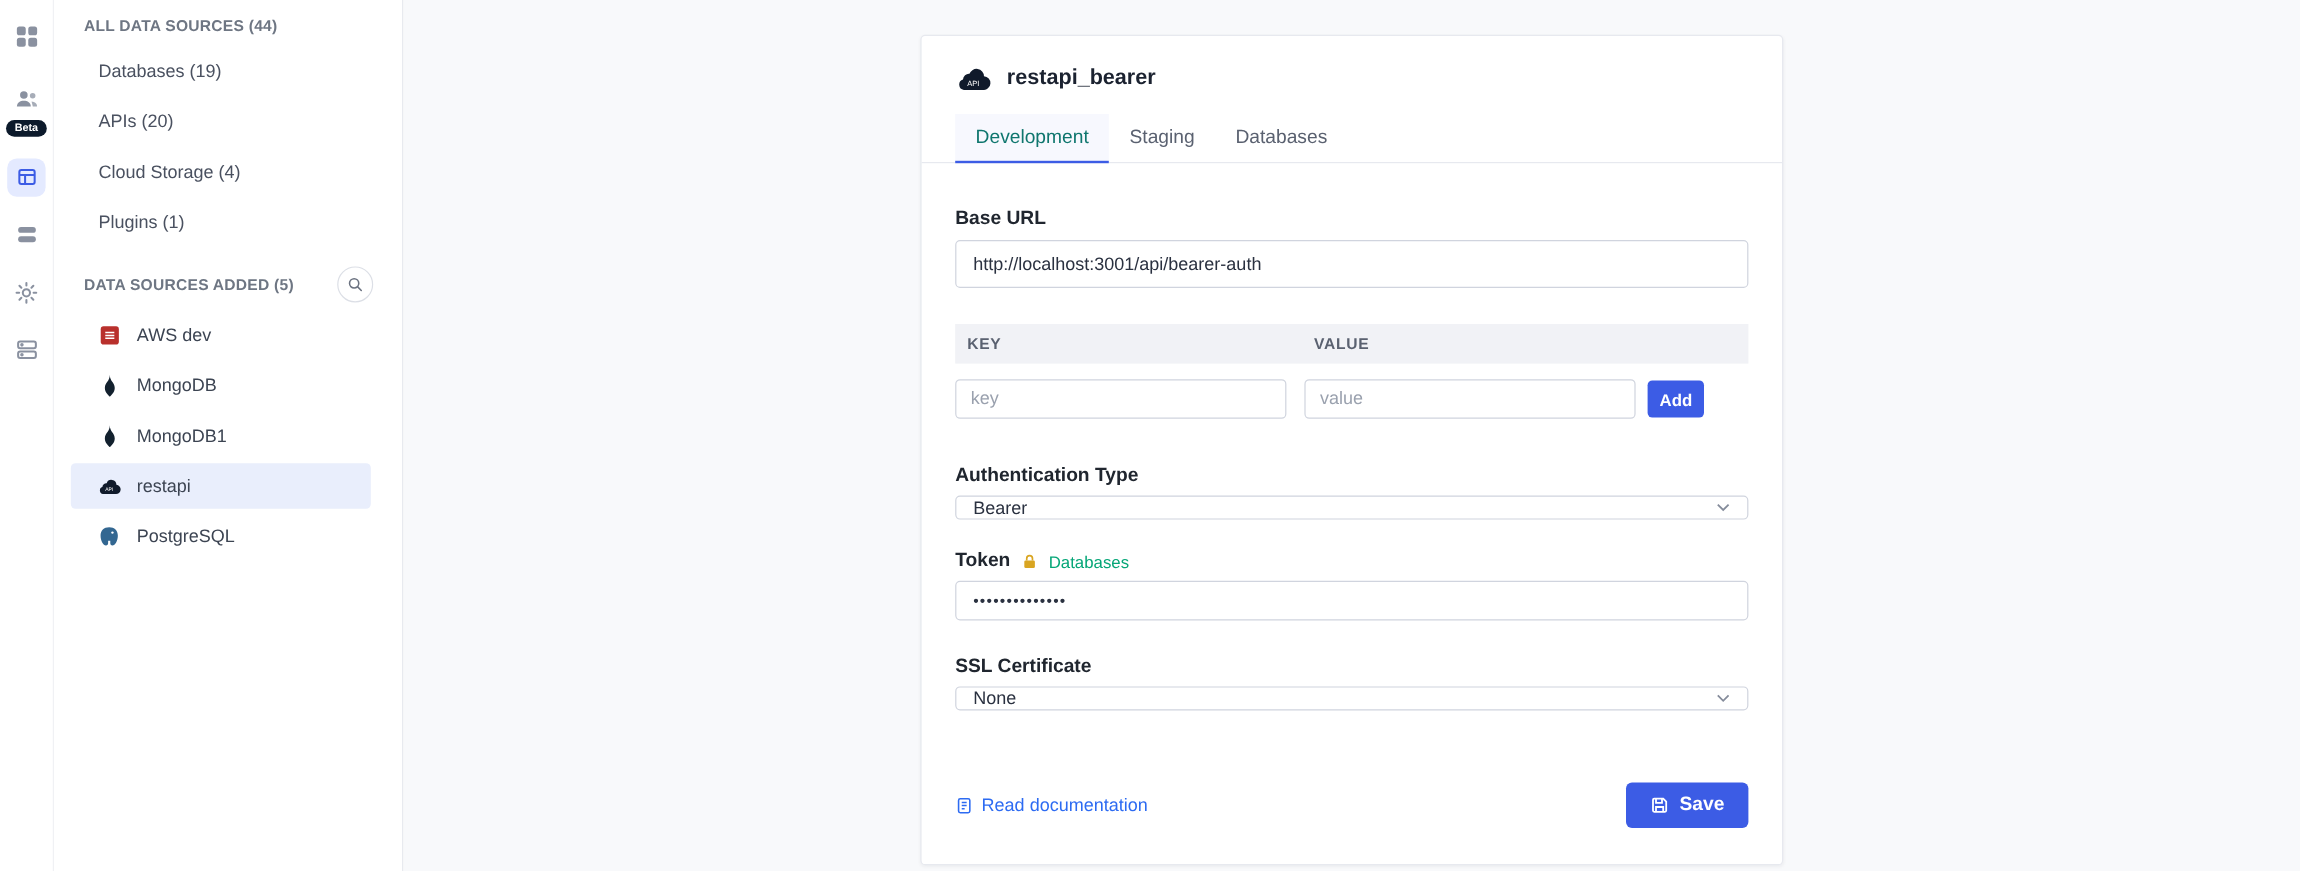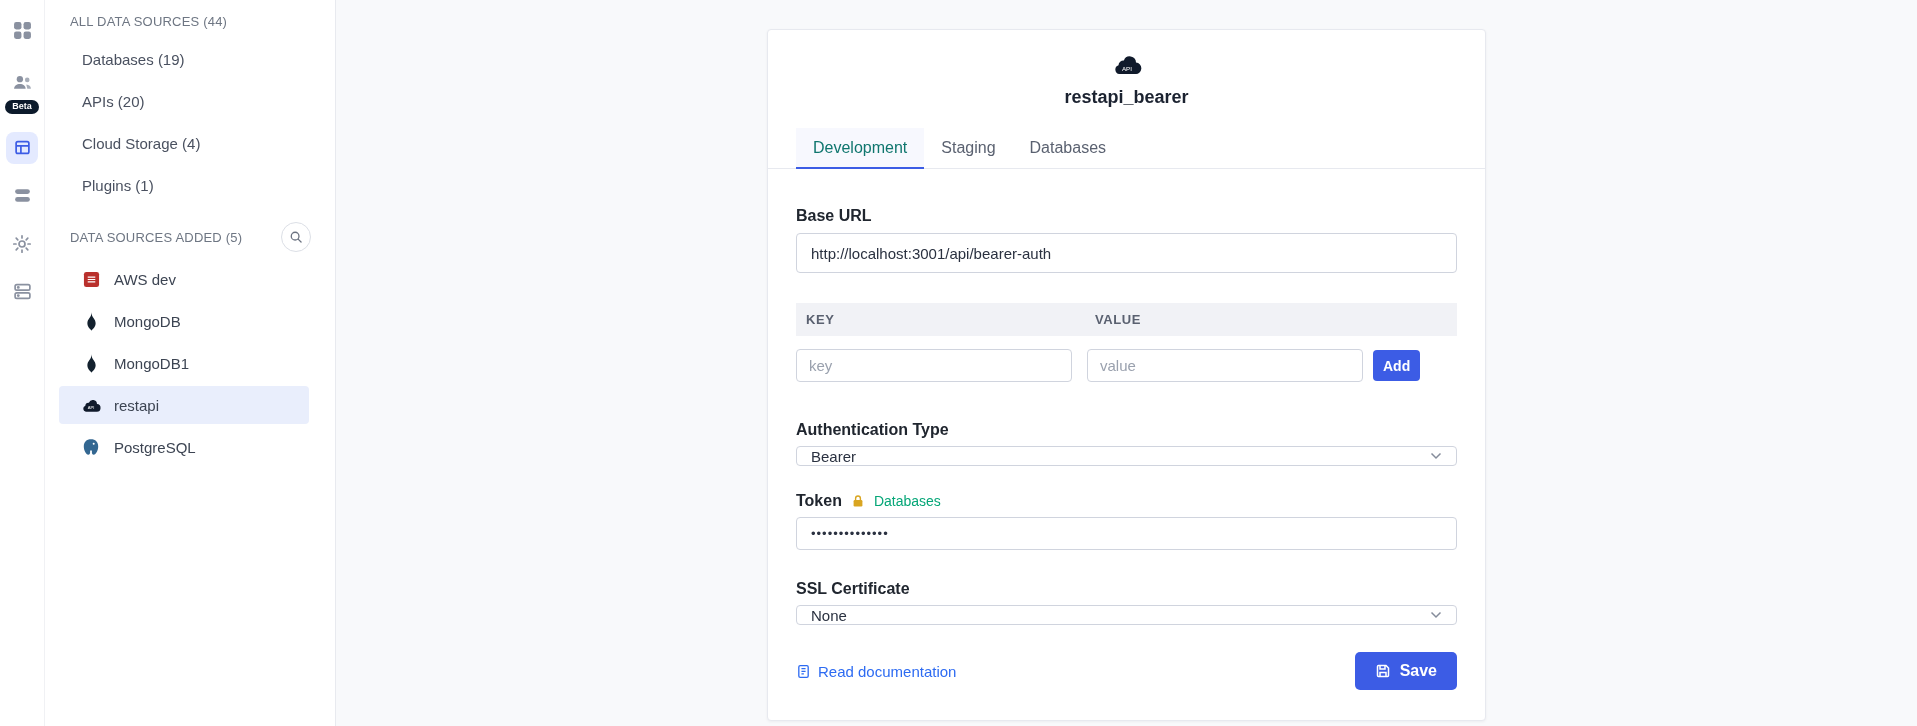--- a/index.html
+++ b/index.html
@@ -25,21 +25,21 @@
     margin-top: 2px; background: #0C1A2B; color: #fff;
     font-size: 9px; font-weight: 700; padding: 2px 7px; border-radius: 8px; line-height: 1.1;
   }
 
   
   .sidebar {
     width: 291px; background: #fff; border-right: 1px solid #E8EAEF;
     padding-top: 8px; flex-shrink: 0; display: flex; flex-direction: column;
   }
   .section-title {
-    margin: 2px 24px 6px 25px; font-size: 13px; font-weight: 400;
+    margin: 2px 24px 6px 25px; font-size: 13px; font-weight: 700;
     color: #6E7683; letter-spacing: .2px; display: flex; justify-content: space-between; align-items: center;
     min-height: 22px;
   }
   .search-btn {
     width: 30px; height: 30px; border-radius: 50%; border: 1px solid #DCDFE6; background: #fff;
     display: flex; align-items: center; justify-content: center; cursor: pointer;
   }
   .nav-item {
     height: 42px; display: flex; align-items: center;
     padding-left: 37px; font-size: 15px; color: #4A5160; cursor: pointer;
@@ -54,21 +54,21 @@
   .sec2 { margin-top: 16px; }
 
   
   .main { flex: 1; display: flex; justify-content: center; align-items: flex-start; }
   .card {
     width: 719px; height: 692px; margin-top: 29px;
     background: #fff; border: 1px solid #E7E9EF; border-radius: 4px;
     box-shadow: 0 1px 3px rgba(16,24,40,.05);
     display: flex; flex-direction: column;
   }
-  .card-head { display: flex; align-items: center; gap: 13px; padding: 24px 28px 0; flex-direction: column; }
+  .card-head { display: flex; align-items: center; gap: 13px; padding: 24px 28px 0; }
   .card-title { font-size: 18px; font-weight: 600; color: #1B2230; }
 
   .tabs { display: flex; padding: 0 28px; margin-top: 20px; border-bottom: 1px solid #E7E9EF; }
   .tab { padding: 11px 17px 10px; font-size: 16px; color: #5A6170; cursor: pointer; border-bottom: 2px solid transparent; margin-bottom: -1px; }
   .tab.active { color: #0f766e; border-bottom-color: #3C5CE5; background: #F7F8FE; font-weight: 500; }
 
   .form { padding: 38px 28px 0; flex: 1; }
   .field-label { font-size: 16px; font-weight: 700; color: #20262F; }
   .text-input {
     width: 100%; height: 40px; margin-top: 8px;

